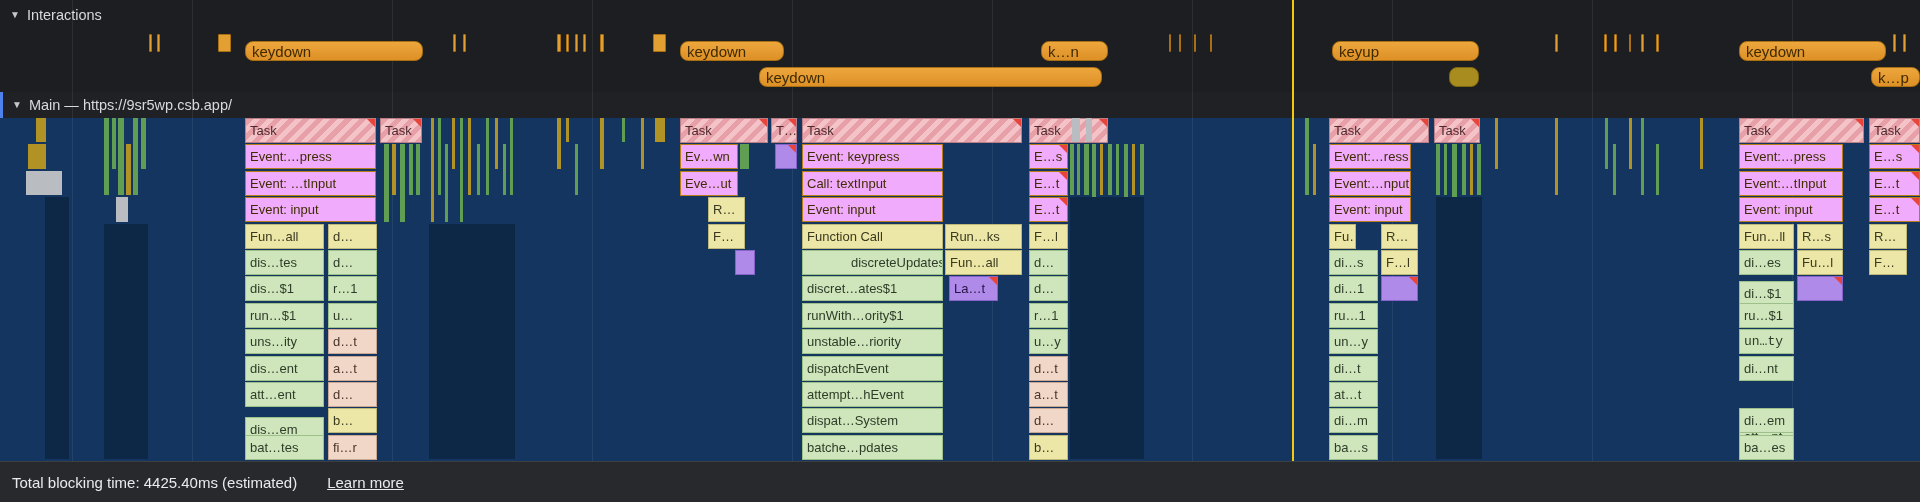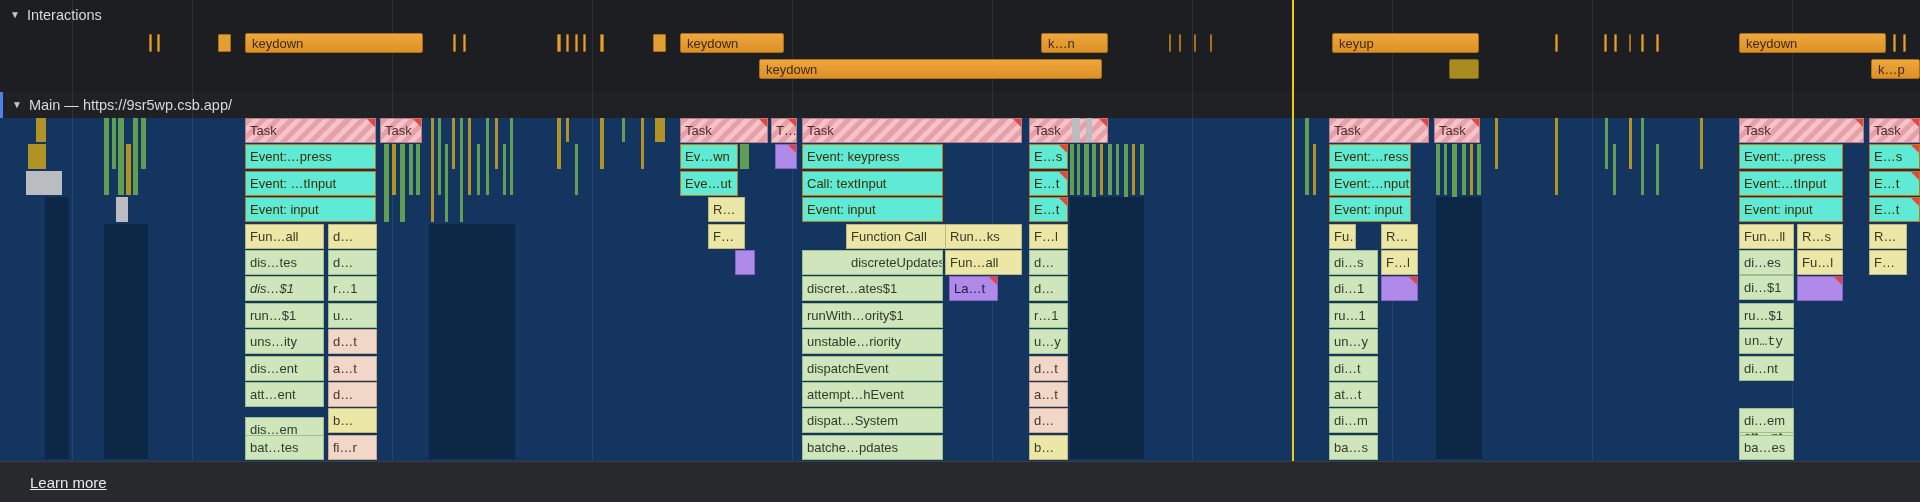--- a/index.html
+++ b/index.html
@@ -19,31 +19,31 @@
   .flame{position:absolute;left:0;top:118px;width:1920px;height:343px;background:#133560;}
   .flame-bars{position:absolute;inset:0;z-index:2;}
   .grid{position:absolute;left:0;top:0;width:1920px;height:461px;z-index:1;pointer-events:none;
     background-image:repeating-linear-gradient(90deg, rgba(255,255,255,.07) 0 1px, transparent 1px 200px);
     background-position:192px 0;}
   .playhead{position:absolute;top:0;height:461px;width:2px;background:#f2c811;z-index:30;}
 
   
   .ilane{position:absolute;left:0;width:1920px;height:22px;z-index:2;}
   .ilane-1{top:33px;} .ilane-2{top:59px;}
-  .ibar{position:absolute;top:0;height:20px;background:linear-gradient(#eda73d,#dd9026);
-    border:1px solid #a86f14;border-radius:2px;color:#3f2a00;font-size:13px;
+  .ibar{position:absolute;top:8px;height:20px;background:linear-gradient(#eda73d,#dd9026);
+    border:1px solid #a86f14;border-radius:8px;color:#3f2a00;font-size:15px;
     display:flex;align-items:center;padding:0 6px;box-sizing:border-box;overflow:hidden;white-space:nowrap;}
   .ibar.dark{background:#a98c1f;border-color:#7c660f;}
   .itick{position:absolute;top:1px;height:18px;background:#e3a032;border:1px solid #a86f14;box-sizing:border-box;border-radius:1px;}
 
   
   .bar{position:absolute;height:25px;box-sizing:border-box;border:1px solid rgba(0,0,0,.28);
     display:flex;align-items:center;padding:0 4px;font-size:13px;overflow:hidden;white-space:nowrap;cursor:default;}
   .t-task{background:repeating-linear-gradient(135deg,#e7a0a8 0 5px,#f3c3c8 5px 10px);color:#4d2a2e;border-color:#b97f86;}
-  .t-event{background:#5eead4;color:#3f2d00;border-color:#b77e17;}
+  .t-event{background:#f0abfc;color:#3f2d00;border-color:#b77e17;}
   .t-fncall{background:#ece7a6;color:#3a3a20;border-color:#bdb87a;}
   .t-react{background:#cfe6bd;color:#2f3d28;border-color:#9dbf8a;}
   .t-pink{background:#f0d7c8;color:#4a342a;border-color:#c9a791;}
   .t-purple{background:#af8ae8;color:#241447;border-color:#8663c9;}
   .corner::after{content:"";position:absolute;top:0;right:0;border-top:8px solid #e8443a;border-left:8px solid transparent;}
   .sliver{position:absolute;}
   .s-green{background:#5f9e53;}
   .s-olive{background:#b09324;}
   .s-gray{background:#b9bdc2;}
   .s-dknavy{background:#0d2846;}
@@ -143,21 +143,21 @@
       </div>
       <div class="bar t-fncall" style="left: 328px; top: 105.6px; width: 49px;">
         <span>d…</span>
       </div>
       <div class="bar t-react" style="left: 245px; top: 132px; width: 79px;">
         <span>dis…tes</span>
       </div>
       <div class="bar t-react" style="left: 328px; top: 132px; width: 49px;">
         <span>d…</span>
       </div>
-      <div class="bar t-react" style="left: 245px; top: 158.4px; width: 79px; font-style: italic;">
+      <div class="bar t-react" style="left: 245px; top: 158.4px; width: 79px;">
         <span>dis…$1</span>
       </div>
       <div class="bar t-react" style="left: 328px; top: 158.4px; width: 49px;">
         <span>r…1</span>
       </div>
       <div class="bar t-react" style="left: 245px; top: 184.8px; width: 79px;">
         <span>run…$1</span>
       </div>
       <div class="bar t-react" style="left: 328px; top: 184.8px; width: 49px;">
         <span>u…</span>
@@ -229,21 +229,21 @@
       </div>
       <div class="bar t-event corner" style="left: 1029px; top: 52.8px; width: 39px;">
         <span>E…t</span>
       </div>
       <div class="bar t-event" style="left: 802px; top: 79.2px; width: 141px;">
         <span>Event: input</span>
       </div>
       <div class="bar t-event corner" style="left: 1029px; top: 79.2px; width: 39px;">
         <span>E…t</span>
       </div>
-      <div class="bar t-fncall" style="left: 802px; top: 105.6px; width: 141px; margin-left: 44px;">
+      <div class="bar t-fncall" style="left: 802px; top: 105.6px; width: 141px;">
         <span>Function Call</span>
       </div>
       <div class="bar t-fncall" style="left: 945px; top: 105.6px; width: 77px;">
         <span>Run…ks</span>
       </div>
       <div class="bar t-fncall" style="left: 1029px; top: 105.6px; width: 39px;">
         <span>F…l</span>
       </div>
       <div class="bar t-react" style="left: 802px; top: 132px; width: 141px; padding-left: 48px;">
         <span>discreteUpdates</span>
@@ -383,21 +383,21 @@
       </div>
       <div class="bar t-react" style="left: 1739px; top: 132px; width: 55px;">
         <span>di…es</span>
       </div>
       <div class="bar t-fncall" style="left: 1797px; top: 132px; width: 46px;">
         <span>Fu…l</span>
       </div>
       <div class="bar t-fncall" style="left: 1869px; top: 132px; width: 38px;">
         <span>F…</span>
       </div>
-      <div class="bar t-react" style="left: 1739px; top: 157px; width: 55px;">
+      <div class="bar t-react" style="left: 1739px; top: 163px; width: 55px;">
         <span>di…$1</span>
       </div>
       <div class="bar t-purple corner" style="left: 1797px; top: 158.4px; width: 46px;"></div>
       <div class="bar t-react" style="left: 1739px; top: 184.8px; width: 55px;">
         <span>ru…$1</span>
       </div>
       <div class="bar t-react" style="left: 1739px; top: 211.2px; width: 55px; font-family: Liberation Mono, monospace;">
         <span>un…ty</span>
       </div>
       <div class="bar t-react" style="left: 1739px; top: 237.6px; width: 55px;">
@@ -479,14 +479,15 @@
       <div class="sliver s-green" style="left: 1641px; top: 0px; width: 3px; height: 77.2px;"></div>
       <div class="sliver s-green" style="left: 1656px; top: 26.4px; width: 3px; height: 50.8px;"></div>
       <div class="sliver s-olive" style="left: 1700px; top: 0px; width: 3px; height: 50.8px;"></div>
     </div>
 </div>
 
 <div class="grid"></div>
 <div class="playhead" style="left: 1292px;"></div>
 
 <div class="footer">
+  <span class="tbt">Total blocking time: 4425.40ms (estimated)</span>
   <span class="learn">Learn more</span>
 </div>
 
 </body></html>

